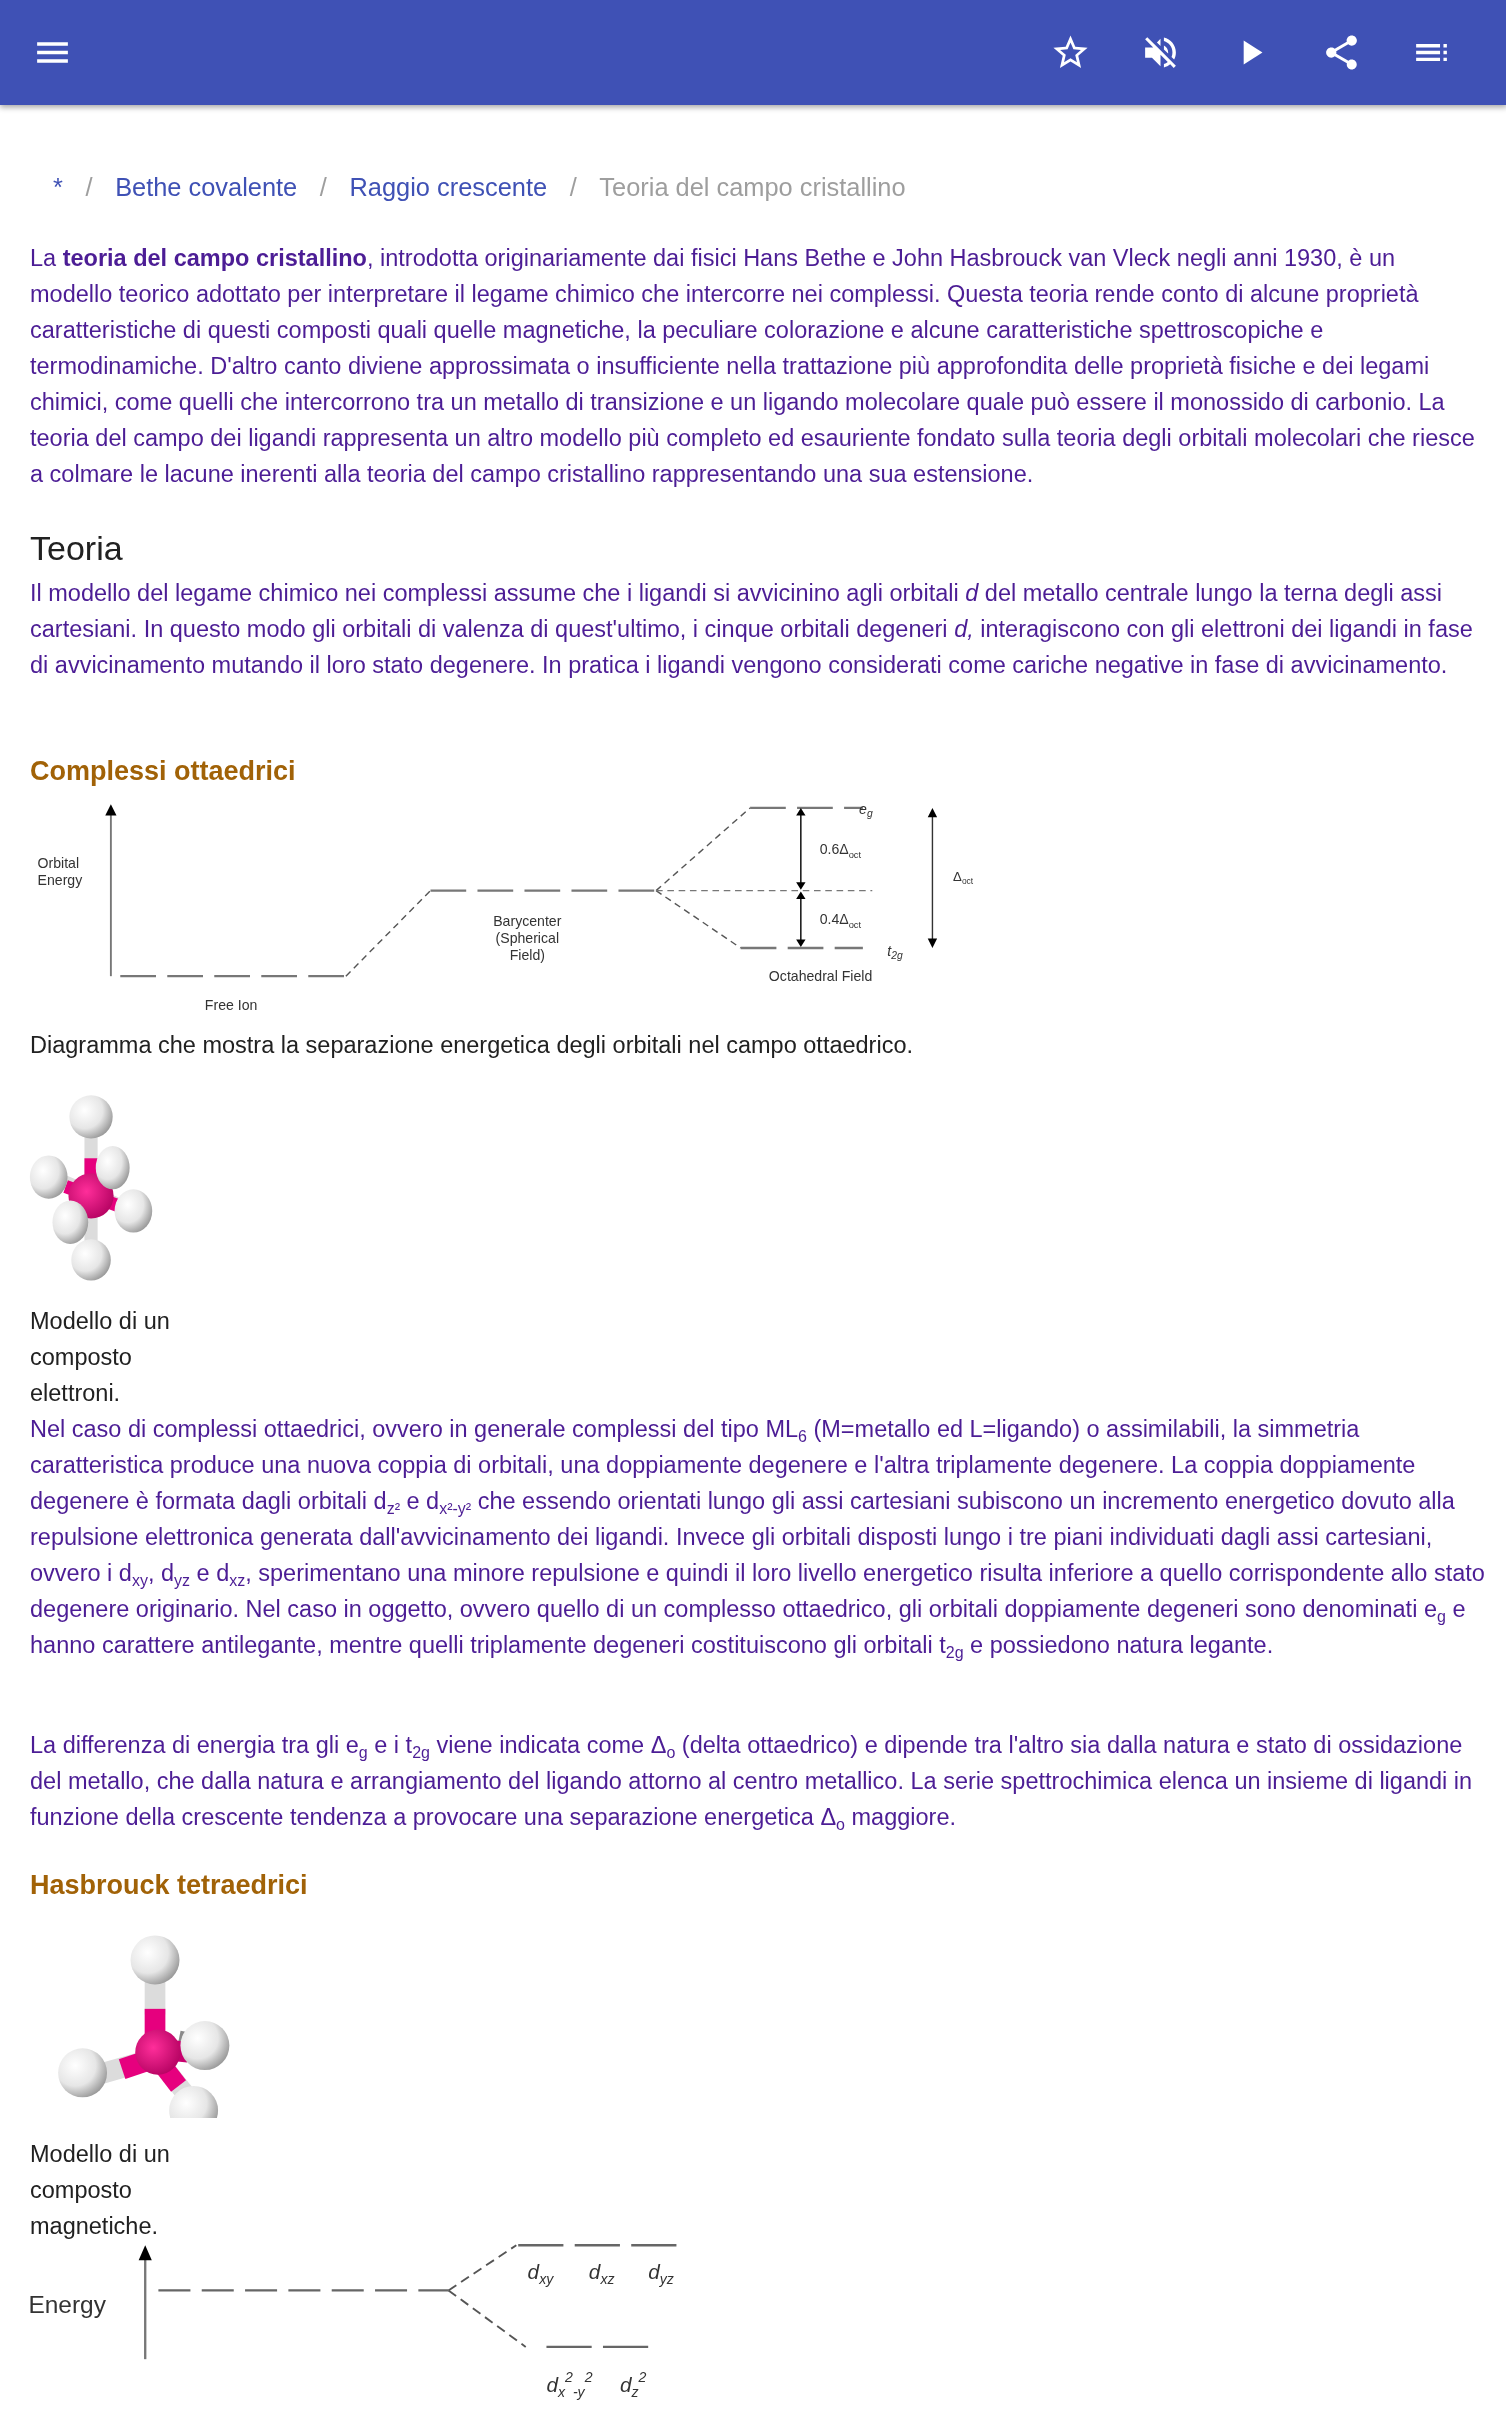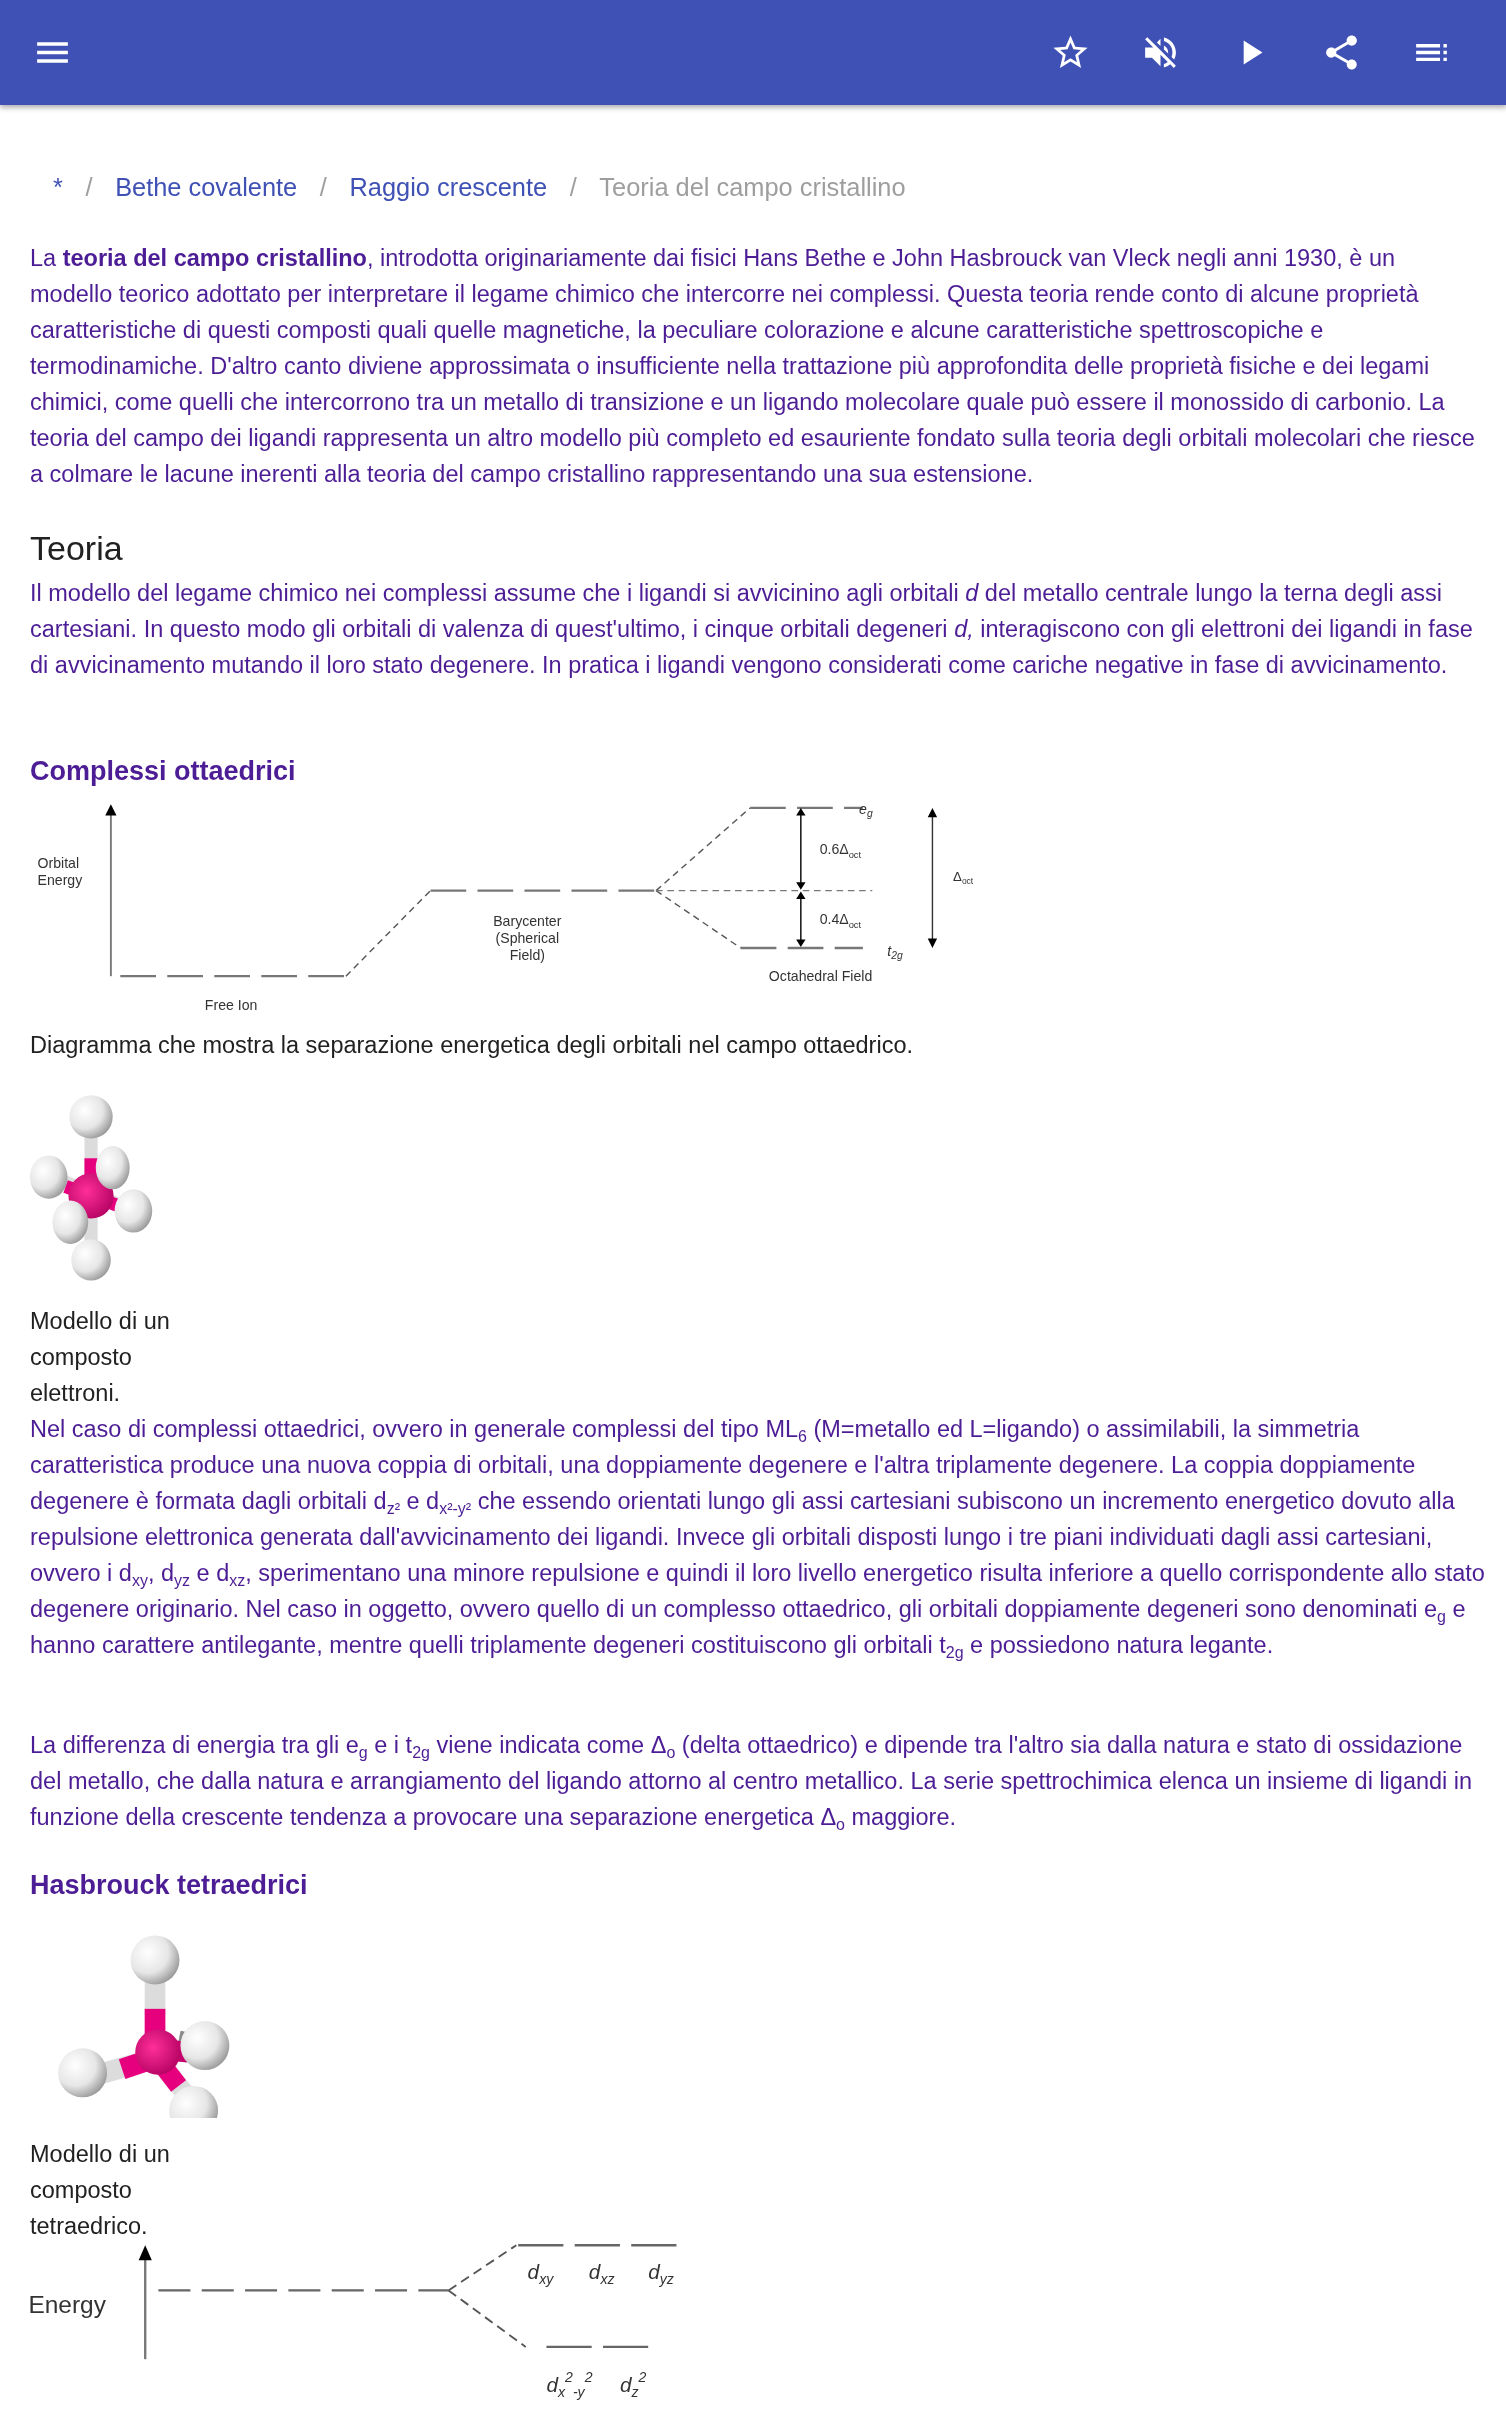--- a/index.html
+++ b/index.html
@@ -20,21 +20,21 @@
 
   .breadcrumb {
     position: absolute; left: 53px; top: 168px; font-size: 25.4px; line-height: 38px;
     display: flex; align-items: center;
   }
   .breadcrumb a { color: #3f51b5; text-decoration: none; cursor: pointer; }
   .breadcrumb .sep { color: #9e9e9e; margin: 0 22.6px; }
   .breadcrumb .current { color: #9e9e9e; }
   p.body { font-size: 23.5px; line-height: 36px; color: #4c1d95; }
   h2.section { font-size: 34px; font-weight: normal; line-height: 47px; color: #212121; }
-  h3.sub { font-size: 27px; font-weight: bold; line-height: 38px; color: #4c1d95; }
+  h3.sub { font-size: 27px; font-weight: bold; line-height: 38px; color: #a16207; }
   sub { font-size: 16px; vertical-align: -4.7px; line-height: 0; }
   .italic { font-style: italic; }
   .caption { font-size: 23.5px; line-height: 36px; color: #212121; }
 
   .abs { position: absolute; }
   svg text { font-family: "Liberation Sans", sans-serif; }
 </style>
 </head>
 <body>
 
@@ -198,21 +198,21 @@
   <circle cx="138" cy="150" r="24" fill="url(#pinkG2)"></circle>
   <circle cx="135" cy="52" r="26" fill="url(#ballG2)"></circle>
   <circle cx="188" cy="143" r="26" fill="url(#ballG2)"></circle>
   <circle cx="58" cy="172" r="26" fill="url(#ballG2)"></circle>
   <circle cx="176" cy="212" r="26" fill="url(#ballG2)"></circle>
 </svg>
 
 <div class="abs caption" style="left:30px; top:2136px; width:188px;">
   <div>Modello di un</div>
   <div>composto</div>
-  <div>tetraedrico.</div>
+  <div>magnetiche.</div>
 </div>
 
 <svg class="abs" style="left:19px; top:2232px;" width="697" height="179" viewBox="0 0 740 190">
   <line x1="134" y1="135" x2="134" y2="22" stroke="#777" stroke-width="2.5"></line>
   <path d="M127,30 L134,14 L141,30 z" fill="#000"></path>
   <text x="10" y="86" font-size="26" fill="#333">Energy</text>
   <line x1="148" y1="62" x2="456" y2="62" stroke="#666" stroke-width="2.5" stroke-dasharray="34,12"></line>
   <line x1="456" y1="62" x2="528" y2="14" stroke="#555" stroke-width="2" stroke-dasharray="10,6"></line>
   <line x1="456" y1="62" x2="538" y2="122" stroke="#555" stroke-width="2" stroke-dasharray="10,6"></line>
   <line x1="530" y1="14" x2="710" y2="14" stroke="#666" stroke-width="2.5" stroke-dasharray="48,12"></line>

